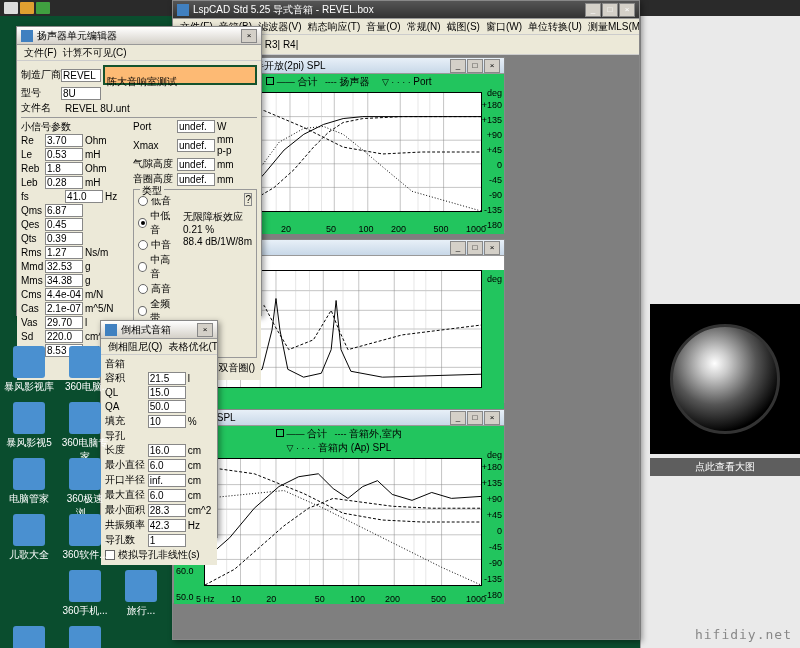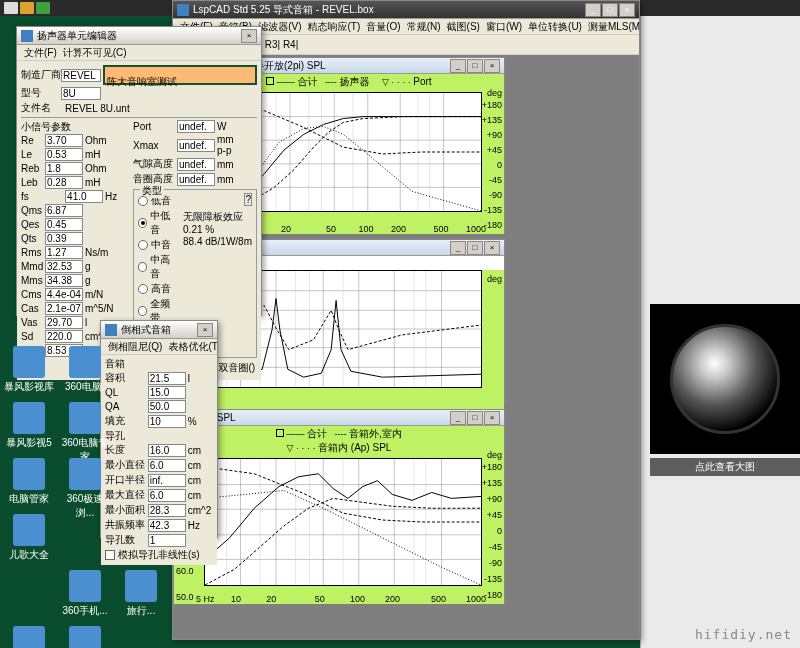--- a/index.html
+++ b/index.html
@@ -27,21 +27,21 @@
 .field-unit{width:28px;padding-left:2px}
 .hr{border-top:1px solid #999;margin:2px 0}
 .groupbox{border:1px solid #999;margin:3px 0;padding:4px 4px 2px;position:relative}
 .groupbox-title{position:absolute;top:-6px;left:6px;background:#ece9d8;padding:0 2px;font-size:10px}
 .radio-row{display:flex;align-items:center;font-size:10px;margin-bottom:1px}
 .radio{width:10px;height:10px;border:1px solid #666;border-radius:50%;margin-right:3px;background:#fff;position:relative}
 .radio.checked::after{content:'';position:absolute;top:2px;left:2px;width:4px;height:4px;background:#000;border-radius:50%}
 .checkbox{width:10px;height:10px;border:1px solid #666;margin-right:3px;background:#fff}
 .chart-win{position:absolute;background:#fff;border:1px solid #888}
 .chart-title{height:16px;background:linear-gradient(#e8f0f8,#c8d8e8);border-bottom:1px solid #999;display:flex;align-items:center;padding:0 4px;font-size:10px}
-.chart-body{background:#bef264;position:relative}
+.chart-body{background:#22c55e;position:relative}
 .chart-legend{text-align:center;font-size:9px;padding:1px}
 .chart-area{background:#fff;border:1px solid #000;margin:2px 22px 2px 30px;position:relative;height:calc(100% - 28px)}
 .ylabel{position:absolute;left:2px;font-size:9px}
 .ylabel-r{position:absolute;right:2px;font-size:9px}
 .xlabel{position:absolute;bottom:0;font-size:9px}
 svg{position:absolute;top:0;left:0;width:100%;height:100%}
 .grid line{stroke:#ccc;stroke-width:0.5}
 .grid line.major{stroke:#888}
 .curve{fill:none;stroke:#000;stroke-width:1}
 .curve.dashed{stroke-dasharray:3,2}
@@ -603,20 +603,24 @@
       <div>电脑管家</div>
     </div>
     <div class="icon" style="left: 60px; top: 442px;">
       <div class="icon-img"></div>
       <div>360极速浏...</div>
     </div>
     <div class="icon" style="left: 4px; top: 498px;">
       <div class="icon-img"></div>
       <div>儿歌大全</div>
     </div>
+    <div class="icon" style="left: 60px; top: 498px;">
+      <div class="icon-img"></div>
+      <div>360软件...</div>
+    </div>
     <div class="icon" style="left: 60px; top: 554px;">
       <div class="icon-img"></div>
       <div>360手机...</div>
     </div>
     <div class="icon" style="left: 116px; top: 554px;">
       <div class="icon-img"></div>
       <div>旅行...</div>
     </div>
     <div class="icon" style="left: 4px; top: 610px;">
       <div class="icon-img"></div>

